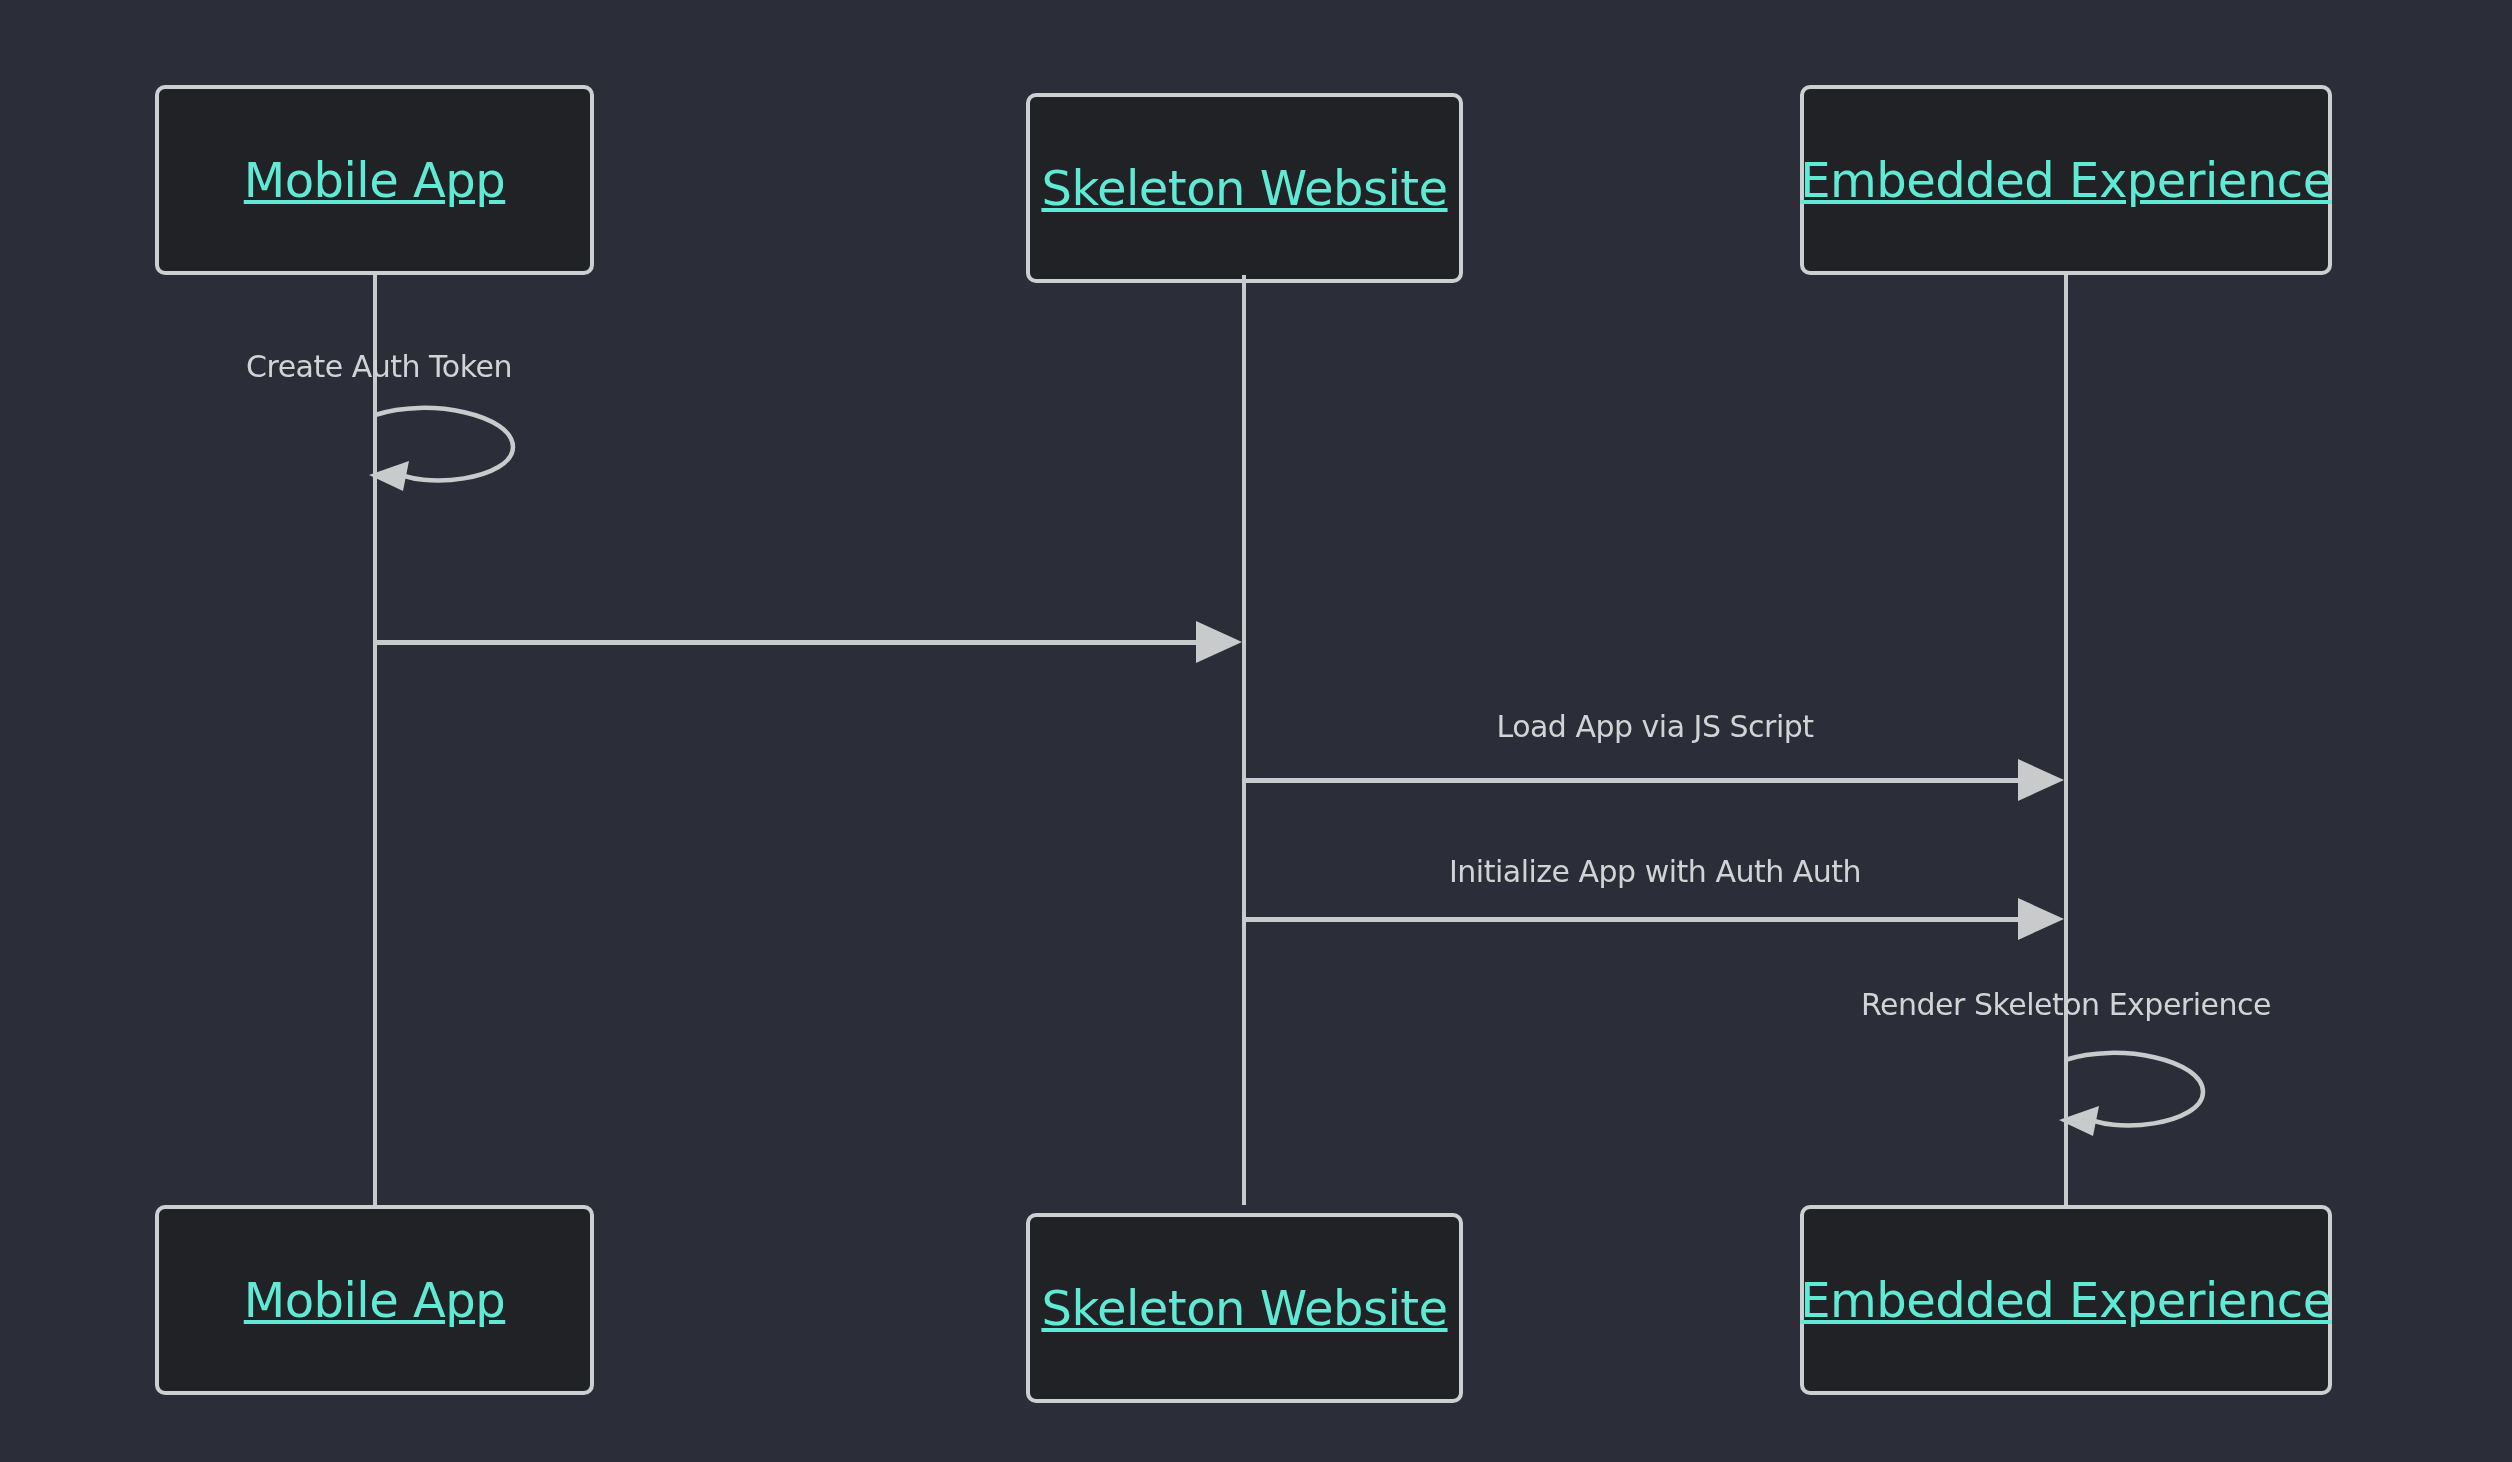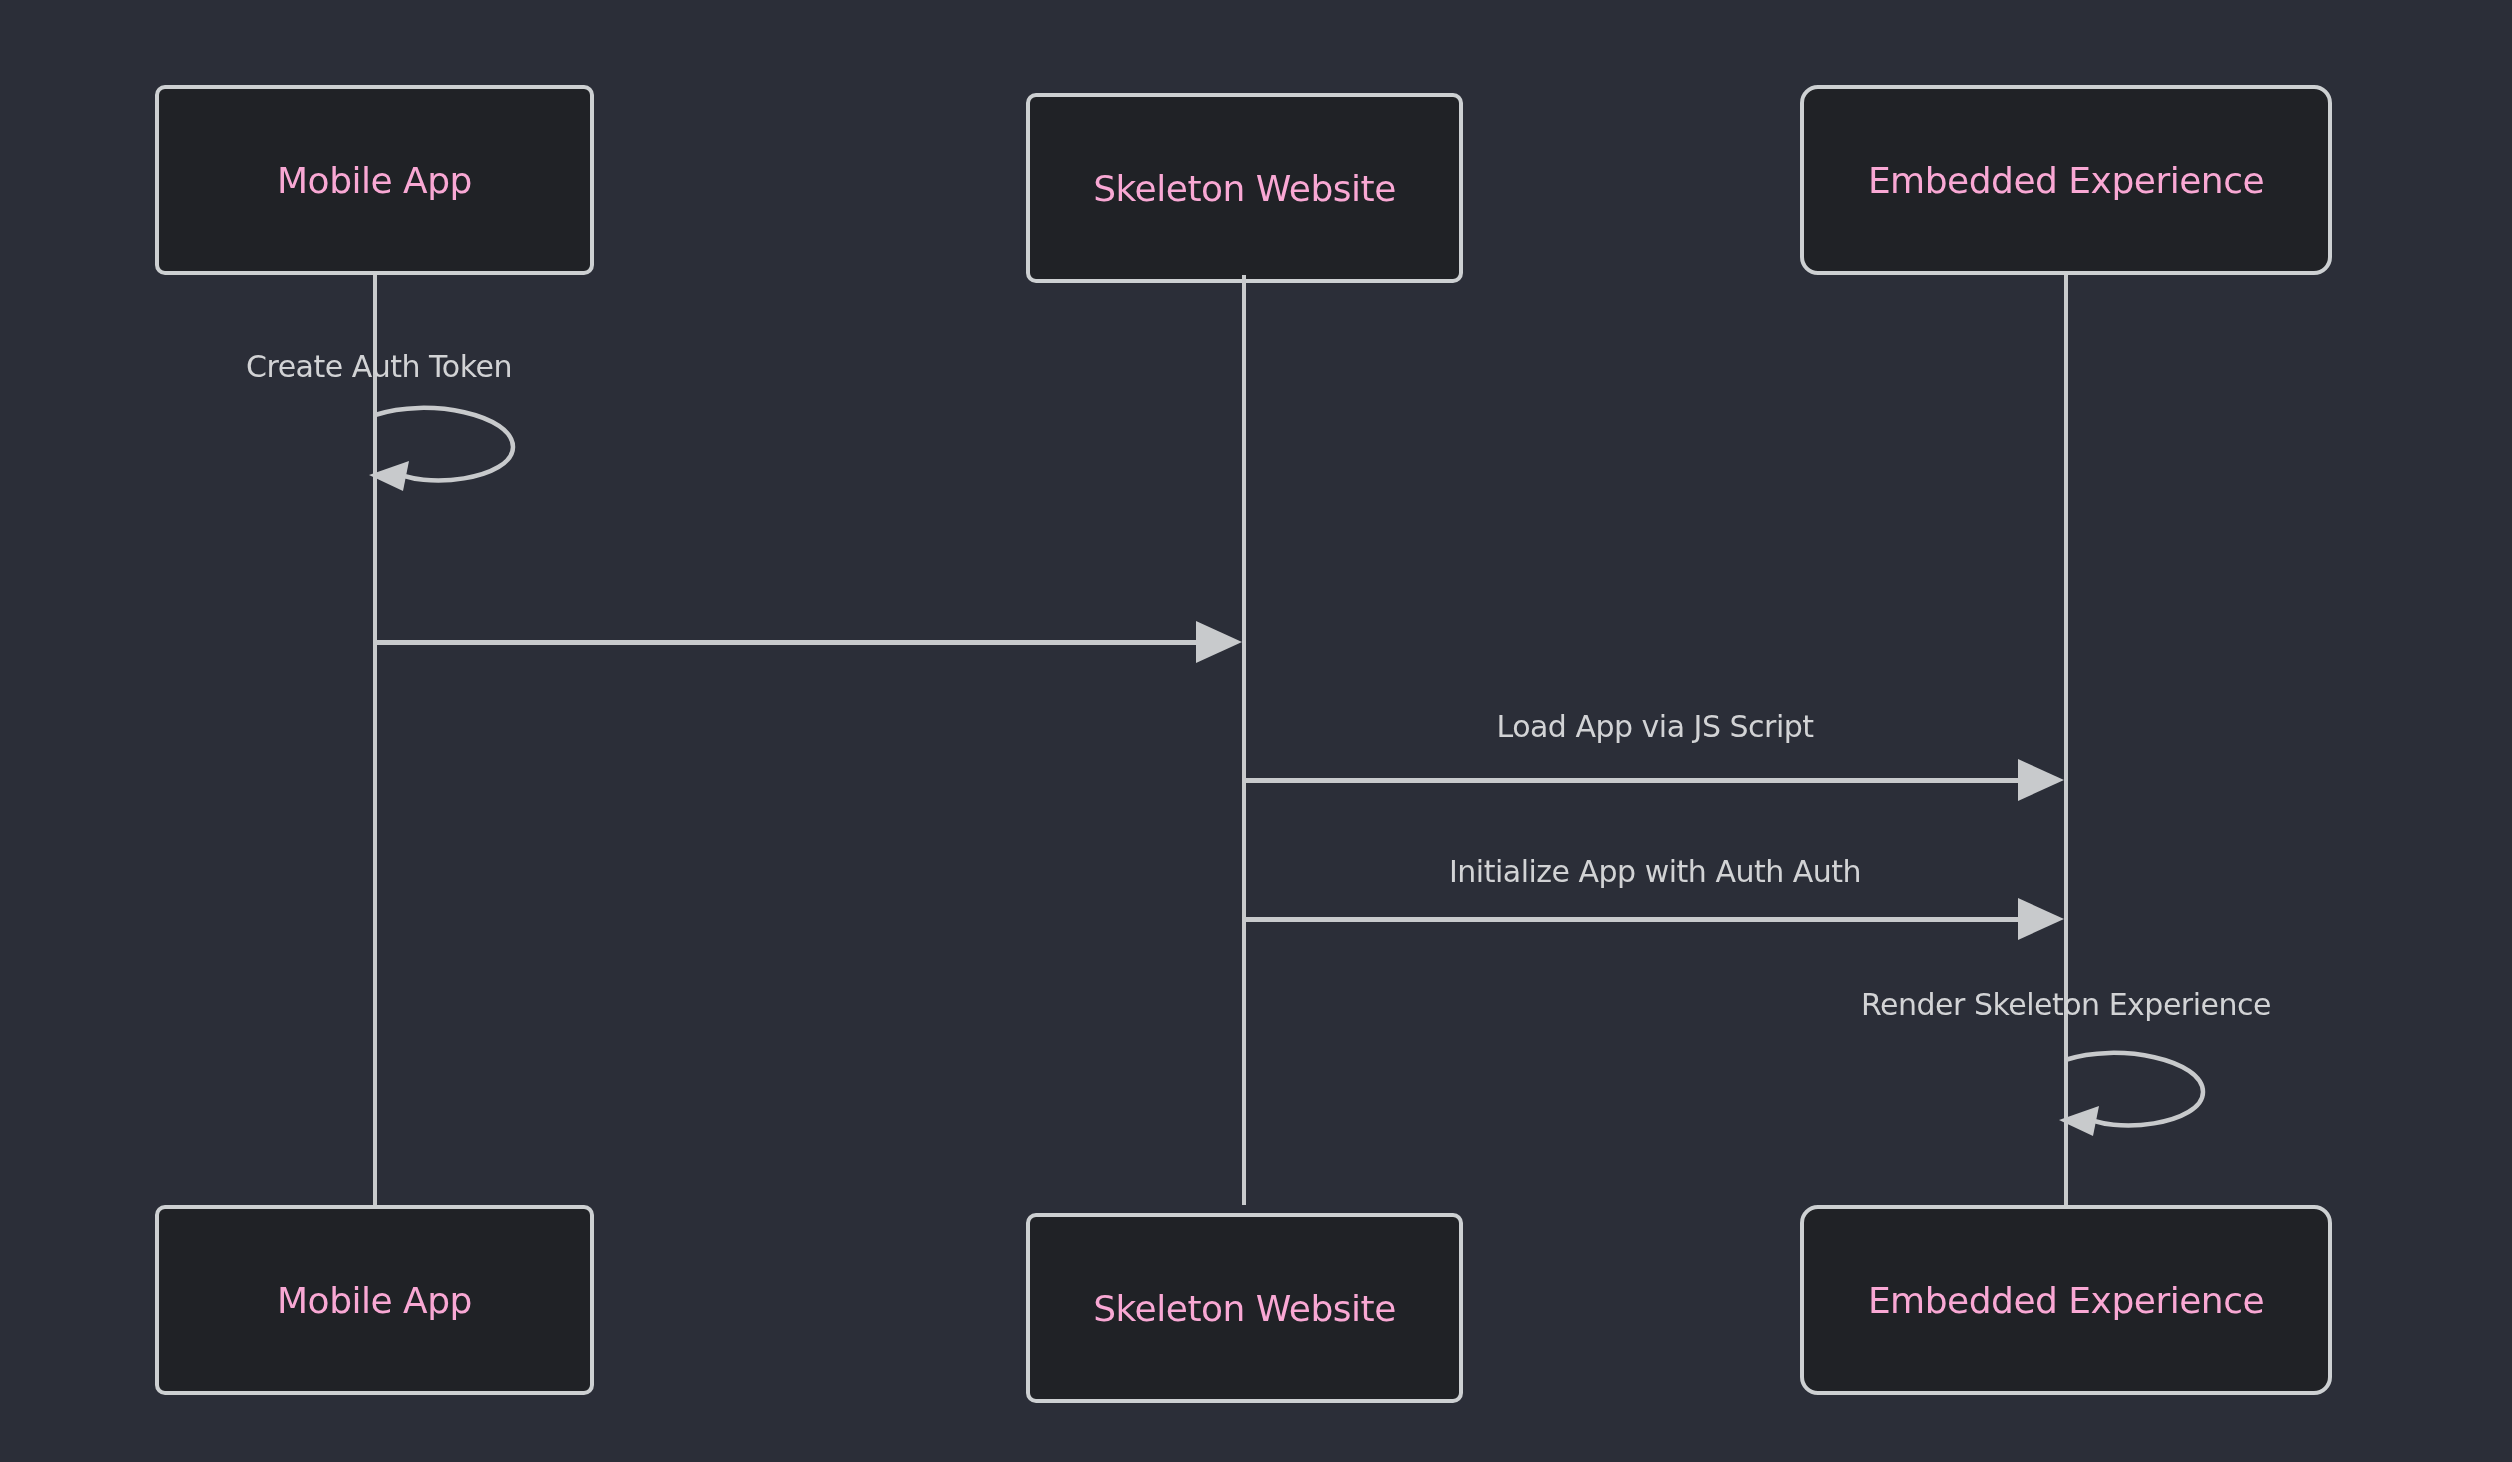--- a/index.html
+++ b/index.html
@@ -22,30 +22,31 @@
     height: 190px;
     box-sizing: border-box;
     background: #202226;
     border: 4px solid #cdd0d2;
     border-radius: 10px;
     display: flex;
     align-items: center;
     justify-content: center;
   }
   .actor-label {
-    color: #f9a8d4;
-    font-size: 36px;
+    color: #5eead4;
+    font-size: 48px;
     letter-spacing: -0.5px;
     white-space: nowrap;
+    text-decoration: underline;
   }
   .actor.top    { top: 85px; }
   .actor.bottom { top: 1205px; }
   .actor.a-mobile   { left: 155px; width: 439px; }
   .actor.a-skeleton { left: 1026px; width: 437px; margin-top: 8px; }
-  .actor.a-embedded { left: 1800px; width: 532px; border-radius: 18px; }
+  .actor.a-embedded { left: 1800px; width: 532px; }
 
   
   .lifeline {
     position: absolute;
     top: 275px;
     height: 930px;
     width: 4px;
     background: #c8cacc;
   }
   .lifeline.l-mobile   { left: 373px; }

